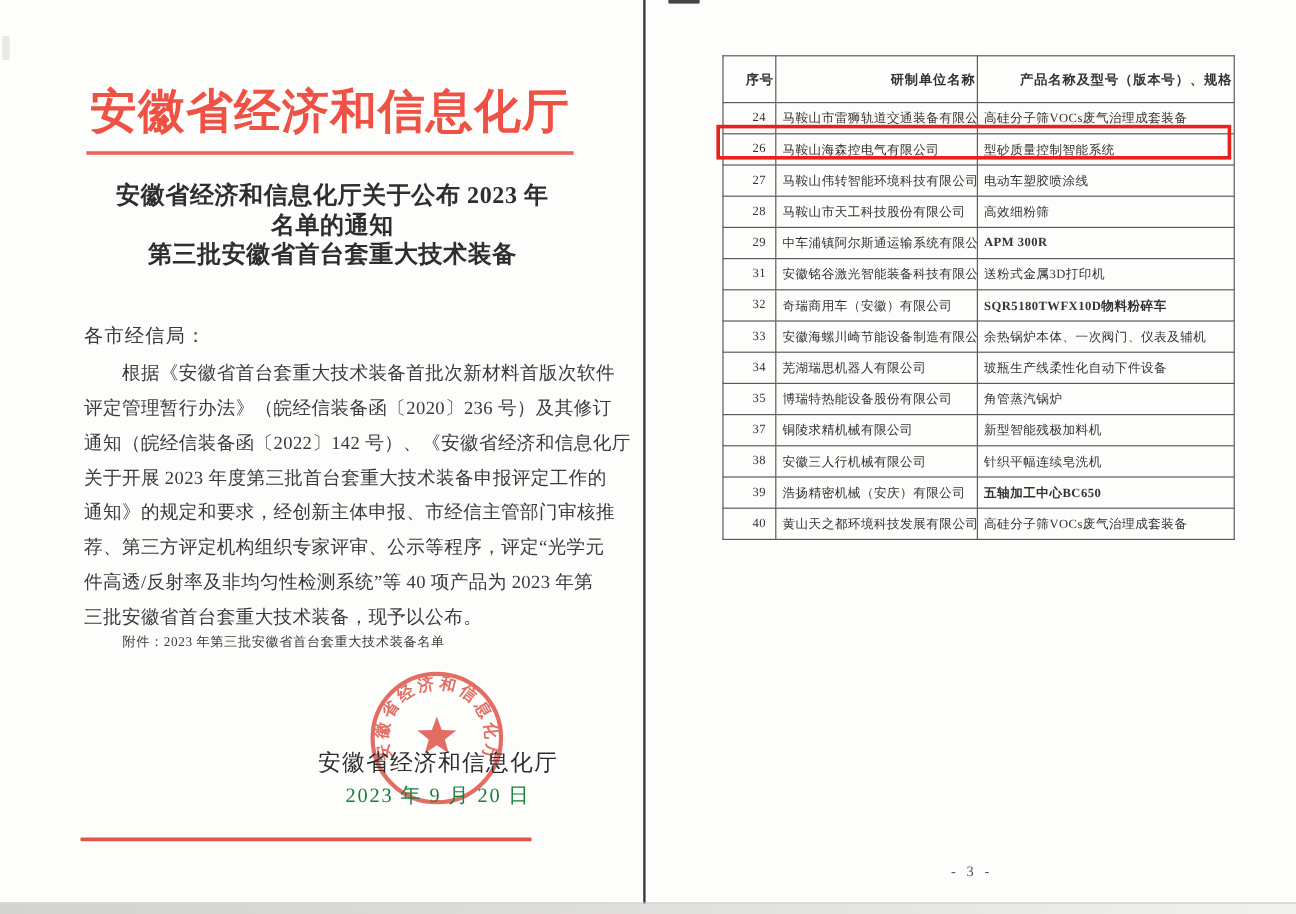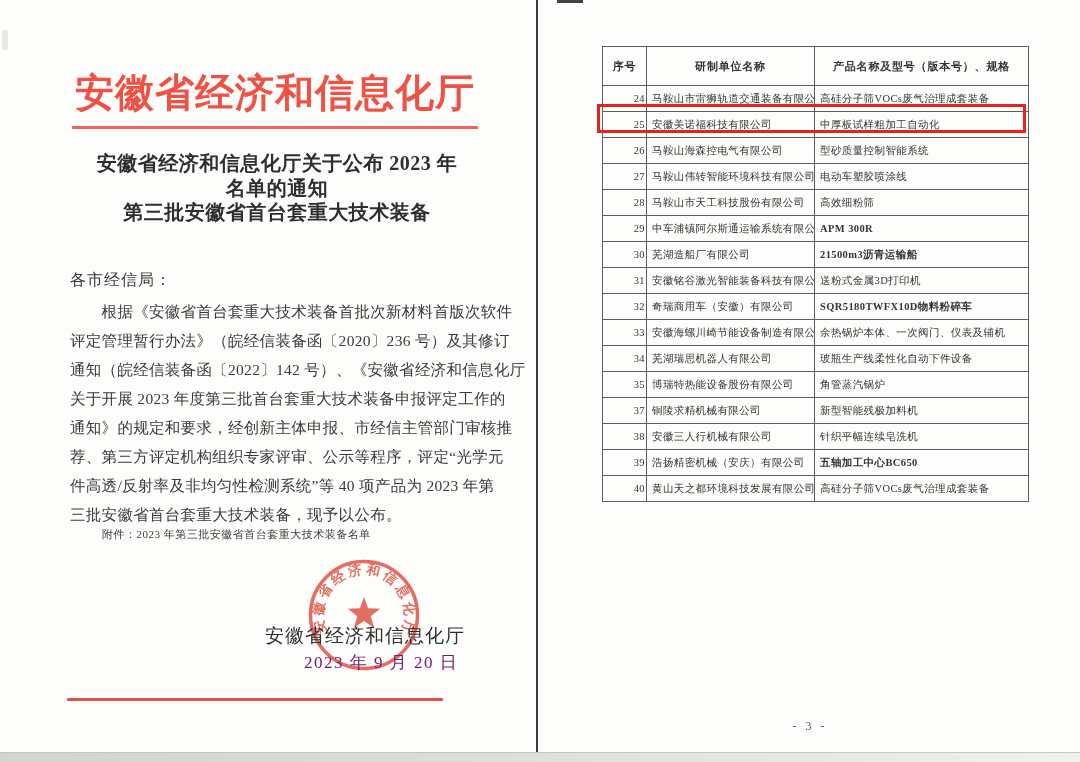--- a/index.html
+++ b/index.html
@@ -39,22 +39,22 @@
     letter-spacing:.5px;
   }
   .stamp{position:absolute; left:305px; top:556px; width:118px; height:118px; opacity:.8;}
   .seal-text{fill:#dd4a3e; font-size:13.5px; font-weight:bold; letter-spacing:3.2px;
     font-family:"Liberation Serif","DejaVu Serif",serif;}
   .signer{
     position:absolute; left:240px; top:623px; width:250px; text-align:center;
     font-size:19px; color:#2e2e2e; letter-spacing:1px;
   }
   .sign-date{
-    position:absolute; left:256px; top:651px; width:250px; text-align:center;
-    font-size:17px; color:#701a75; letter-spacing:1.5px;
+    position:absolute; left:240px; top:651px; width:250px; text-align:center;
+    font-size:17px; color:#15803d; letter-spacing:1.5px;
   }
   .footer-rule{
     position:absolute; left:67px; top:698px; width:376px; height:3px;
     background:#e0544a; border-radius:1px;
   }
 
   
   .page-divider{position:absolute; left:536px; top:0; width:2px; height:754px; background:#3a3a3a;}
   .edge-mark-top{position:absolute; left:557px; top:0; width:26px; height:3px; background:#444;}
   .edge-mark-left{position:absolute; left:2px; top:30px; width:6px; height:20px; background:#e8e8e5;}
@@ -64,24 +64,24 @@
     background:linear-gradient(to right,#d3d3d0 0%,#dedddb 45%,#f1f1ef 100%);
   }
 
   
   .list-table{
     position:absolute; left:602px; top:46px; width:417px;
     border-collapse:collapse; table-layout:fixed; color:#333;
     border:1.5px solid #444;
   }
   .list-table th,.list-table td{border:1px solid #5c5c5c; overflow:hidden; white-space:nowrap;}
-  .list-table th{height:36px; font-size:11px; font-weight:bold; letter-spacing:.8px; text-align:center;}
+  .list-table th{height:36px; font-size:11px; font-weight:bold; letter-spacing:.8px; text-align:right;}
   .list-table td{height:23px; font-size:10.5px; letter-spacing:.4px; vertical-align:middle;}
   .col-no{width:41px;} .col-company{width:165px;} .col-product{width:211px;}
-  .cell-no{text-align:right;padding-left:24px;}
+  .cell-no{text-align:left;padding-left:24px;}
   .cell-company{padding-left:5px;}
   .cell-product{padding-left:5px; font-size:11px;}
   .cell-product.bold{font-weight:bold;font-family:Liberation Serif, serif;}
   .highlight-box{
     position:absolute; left:597px; top:104px; width:429px; height:29px;
     border:3px solid #e8211a; box-sizing:border-box; background:transparent;
   }
   .page-number{
     position:absolute; left:775px; top:719px; width:70px; text-align:center;
     font-size:12px; color:#555; letter-spacing:3px;
@@ -144,25 +144,20 @@
         </tr>
       </thead>
       <tbody>
 
           <tr>
             <td class="cell-no">24</td>
             <td class="cell-company">马鞍山市雷狮轨道交通装备有限公司</td>
             <td class="cell-product">高硅分子筛VOCs废气治理成套装备</td>
           </tr>
 
-          <tr>
-            <td class="cell-no">25</td>
-            <td class="cell-company">安徽美诺福科技有限公司</td>
-            <td class="cell-product">中厚板试样粗加工自动化</td>
-          </tr>
 
           <tr>
             <td class="cell-no">26</td>
             <td class="cell-company">马鞍山海森控电气有限公司</td>
             <td class="cell-product">型砂质量控制智能系统</td>
           </tr>
 
           <tr>
             <td class="cell-no">27</td>
             <td class="cell-company">马鞍山伟转智能环境科技有限公司</td>
@@ -174,25 +169,20 @@
             <td class="cell-company">马鞍山市天工科技股份有限公司</td>
             <td class="cell-product">高效细粉筛</td>
           </tr>
 
           <tr>
             <td class="cell-no">29</td>
             <td class="cell-company">中车浦镇阿尔斯通运输系统有限公司</td>
             <td class="cell-product bold">APM 300R</td>
           </tr>
 
-          <tr>
-            <td class="cell-no">30</td>
-            <td class="cell-company">芜湖造船厂有限公司</td>
-            <td class="cell-product bold">21500m3沥青运输船</td>
-          </tr>
 
           <tr>
             <td class="cell-no">31</td>
             <td class="cell-company">安徽铭谷激光智能装备科技有限公司</td>
             <td class="cell-product">送粉式金属3D打印机</td>
           </tr>
 
           <tr>
             <td class="cell-no">32</td>
             <td class="cell-company">奇瑞商用车（安徽）有限公司</td>

